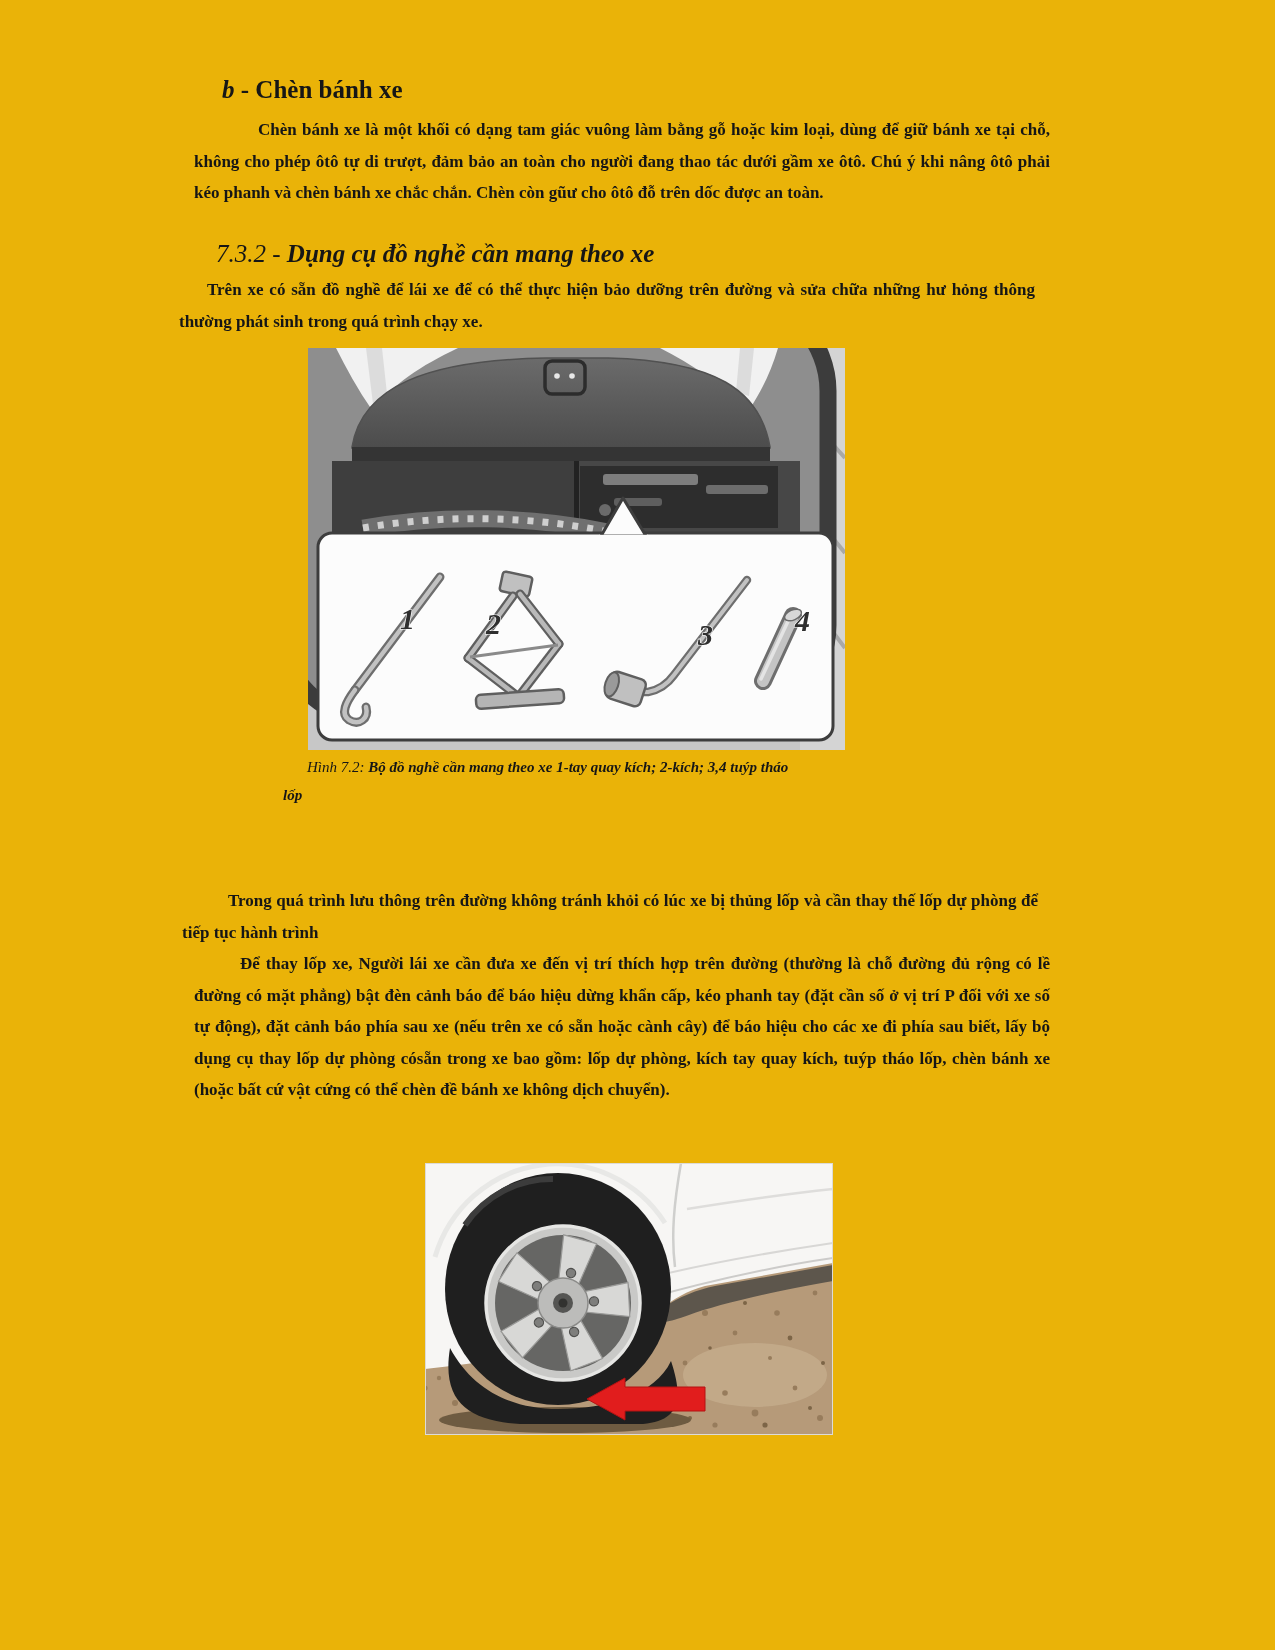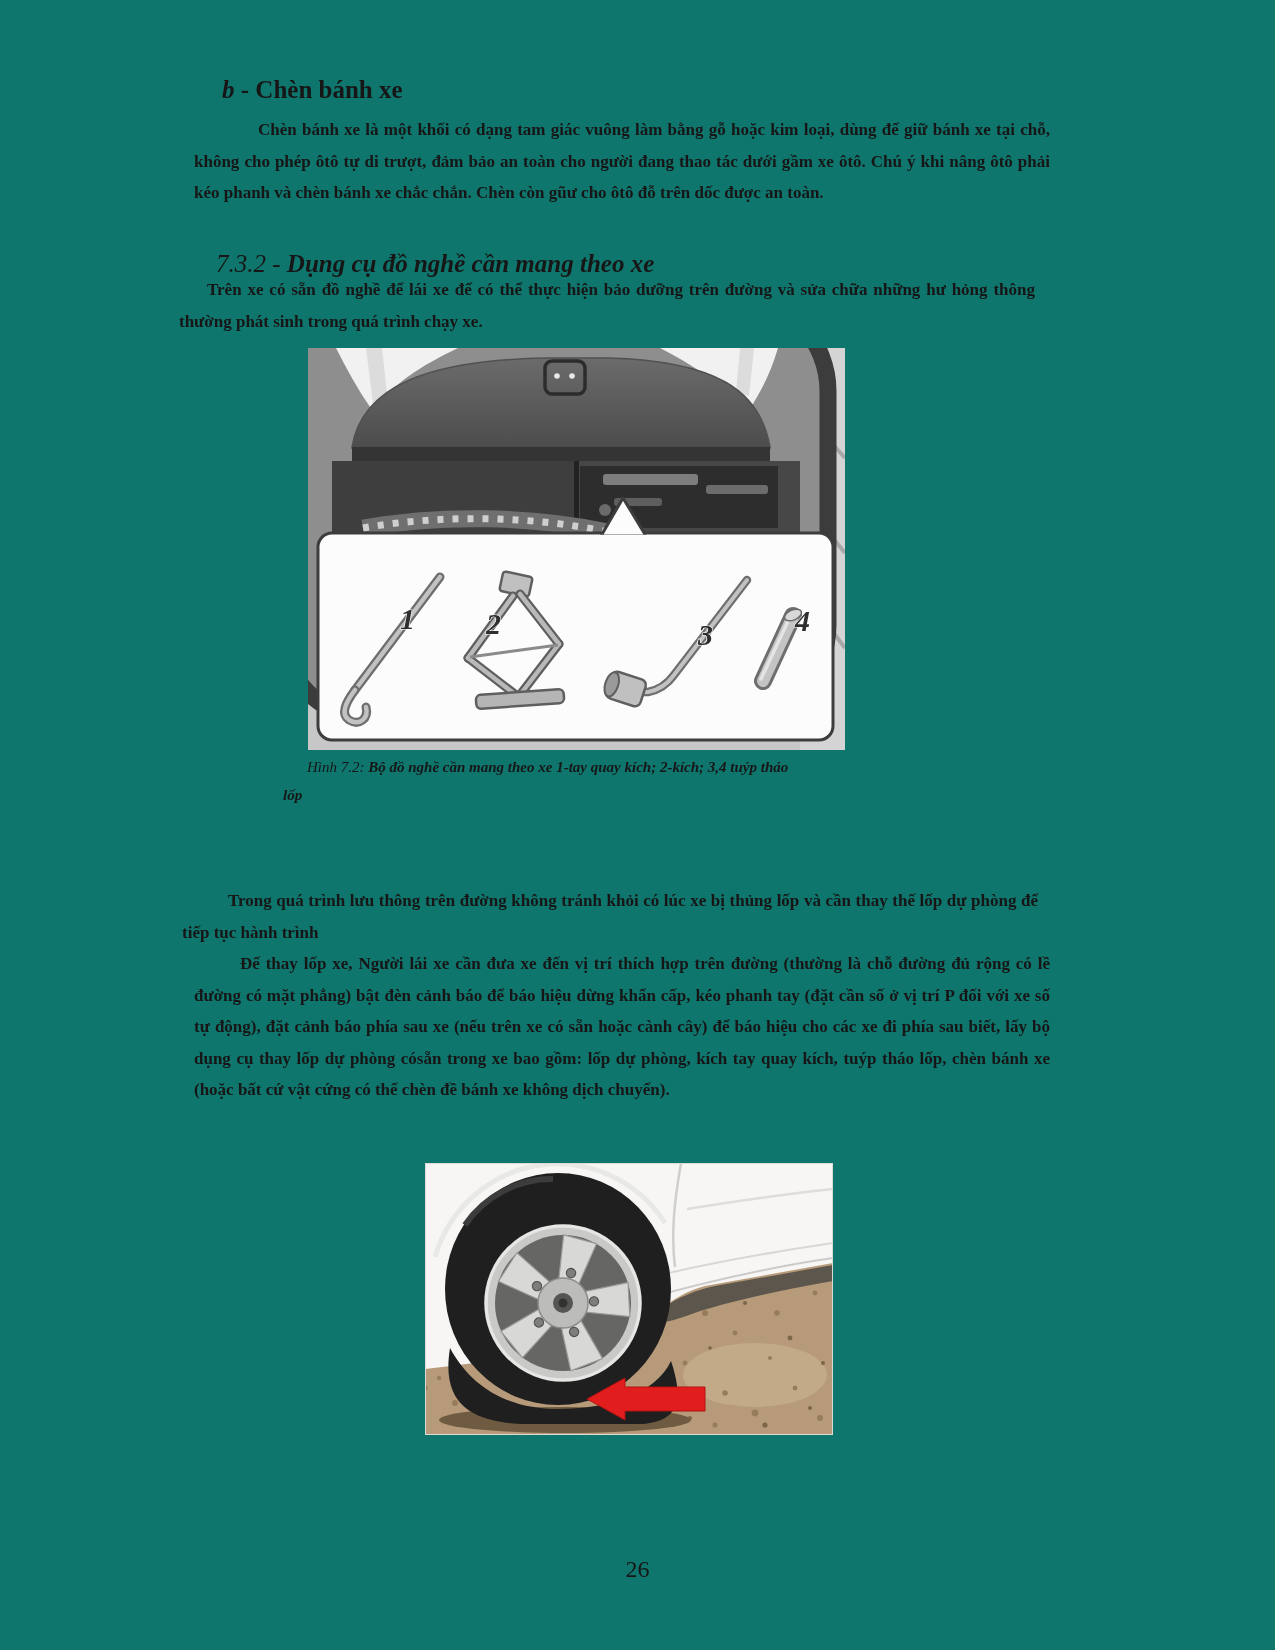--- a/index.html
+++ b/index.html
@@ -1,17 +1,17 @@
 <!DOCTYPE html>
 <html><head>
 <meta charset="utf-8">
 <style>
   html,body{margin:0;padding:0;background:#e9e9e9;}
   .page{
-    position:relative;width:1275px;height:1650px;background:#0f766e;
+    position:relative;width:1275px;height:1650px;background:#eab308;
     font-family:"Liberation Serif","DejaVu Serif",serif;color:#161616;
     margin:0 auto;overflow:hidden;
   }
   .abs{position:absolute;}
   p.body{margin:8px;font-size:17px;line-height:31.6px;text-align:justify;font-weight:bold;}
   .ind64{text-indent:64px;}
   .ind46{text-indent:46px;}
   .ind28{text-indent:28px;}
   .heading{font-size:25px;line-height:31px;}
   .b{font-weight:bold;}
@@ -33,21 +33,21 @@
 <body>
 
 <div class="page">
 
   <div class="abs heading" style="left:186px;top:74px;width:856px;text-indent:36px;">
     <span class="bi">b</span><span class="b"> - Chèn bánh xe</span>
   </div>
 
   <p class="body abs ind64" style="left:186px;top:106px;width:856px;">Chèn bánh xe là một khối có dạng tam giác vuông làm bằng gỗ hoặc kim loại, dùng để giữ bánh xe tại chỗ, không cho phép ôtô tự di trượt, đảm bảo an toàn cho người đang thao tác dưới gầm xe ôtô. Chú ý khi nâng ôtô phải kéo phanh và chèn bánh xe chắc chắn. Chèn còn gũư cho ôtô đỗ trên dốc được an toàn.</p>
 
-  <div class="abs heading" style="left:186px;top:248px;width:856px;text-indent:30px;">
+  <div class="abs heading" style="left:186px;top:238px;width:856px;text-indent:30px;">
     <span class="i">7.3.2 - </span><span class="bi">Dụng cụ đồ nghề cần mang theo xe</span>
   </div>
 
   <p class="body abs ind28" style="left:171px;top:266px;width:856px;">Trên xe có sẵn đồ nghề để lái xe để có thể thực hiện bảo dưỡng trên đường và sửa chữa những hư hỏng thông thường phát sinh trong quá trình chạy xe.</p>
 
   <div class="abs" style="left:308px;top:348px;width:537px;height:402px;">
     <svg width="537" height="402" viewBox="0 0 537 402">
       <defs>
         <linearGradient id="shelfGrad" x1="0" y1="0" x2="0" y2="1">
           <stop offset="0" stop-color="#6b6b6b"></stop>
@@ -219,15 +219,14 @@
       </g>
 
       <path d="M10,94 A128,130 0 0 1 240,60" stroke="#e8e8e6" stroke-width="5" fill="none"></path>
 
       <polygon points="162,236 200,215 200,224 280,224 280,248 200,248 200,257" fill="#e11d1d" stroke="#b41212" stroke-width="1"></polygon>
       <rect x="0.5" y="0.5" width="407" height="271" fill="none" stroke="#dddbd7" stroke-width="1"></rect>
     </svg>
   </div>
 
 
-  <div class="abs center pagenum" style="left:0;top:1556px;width:1275px;">26</div>
 
 </div>
 
 </body></html>

